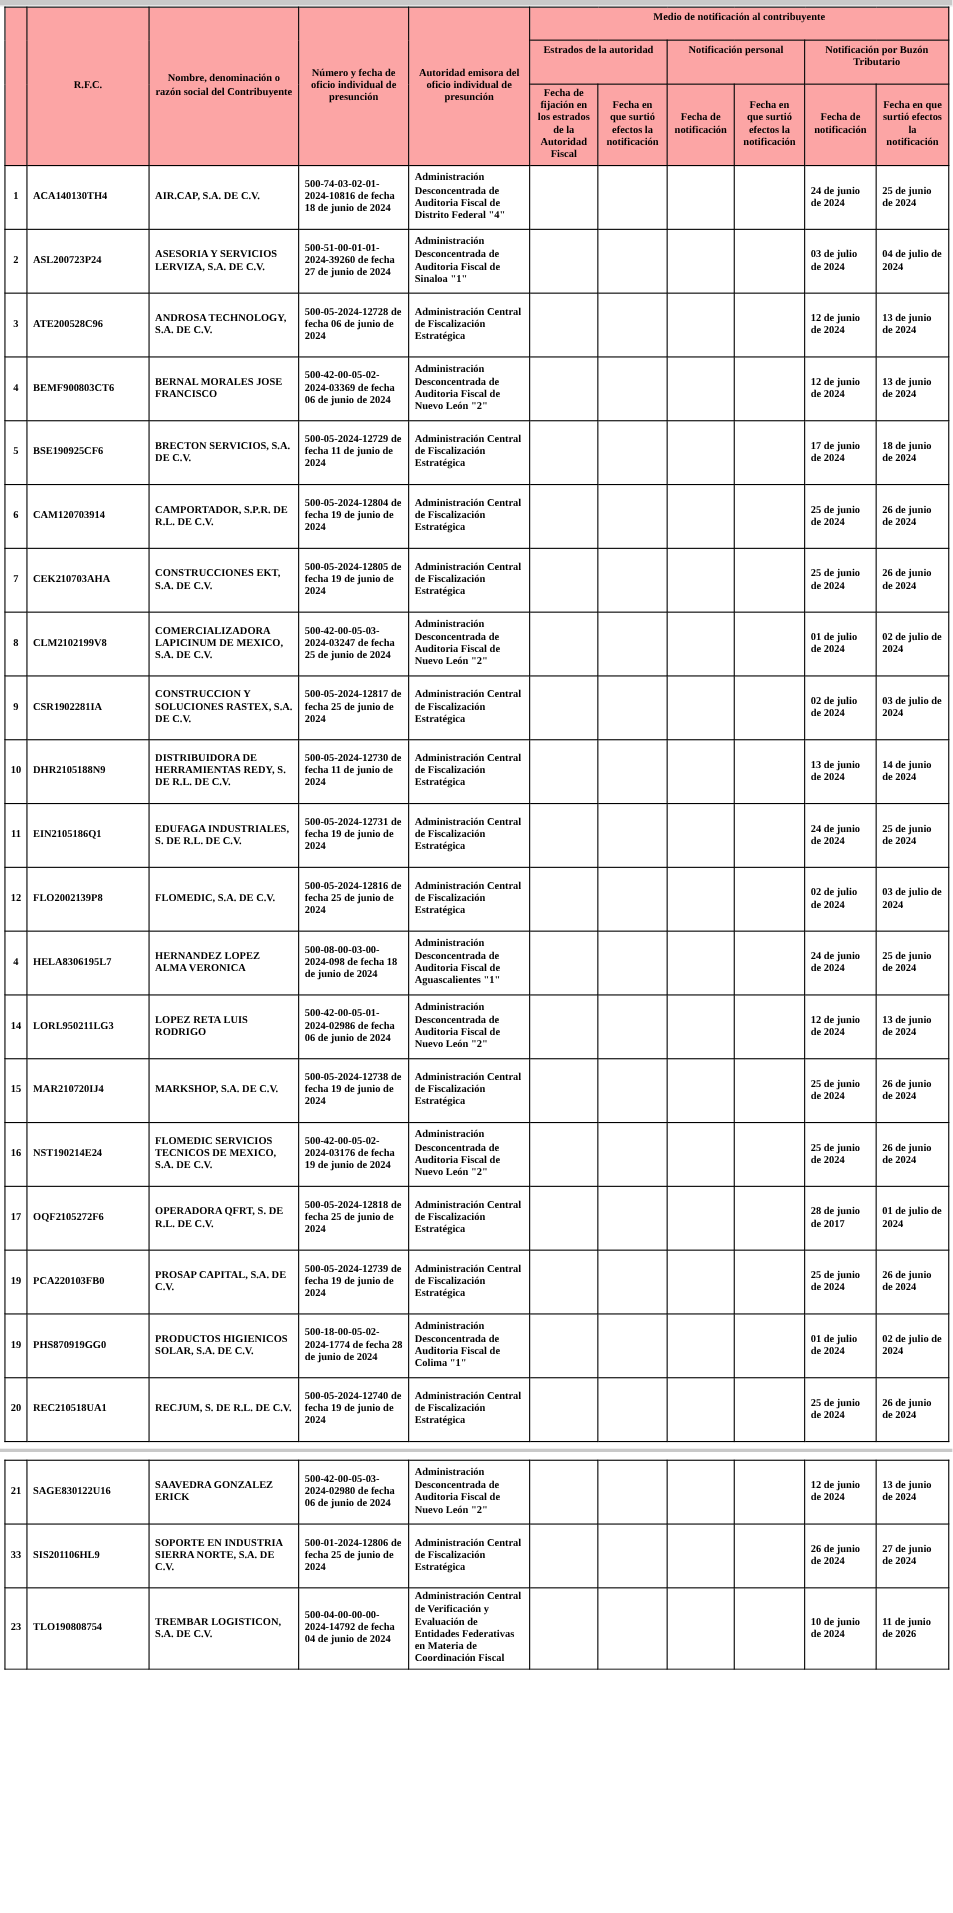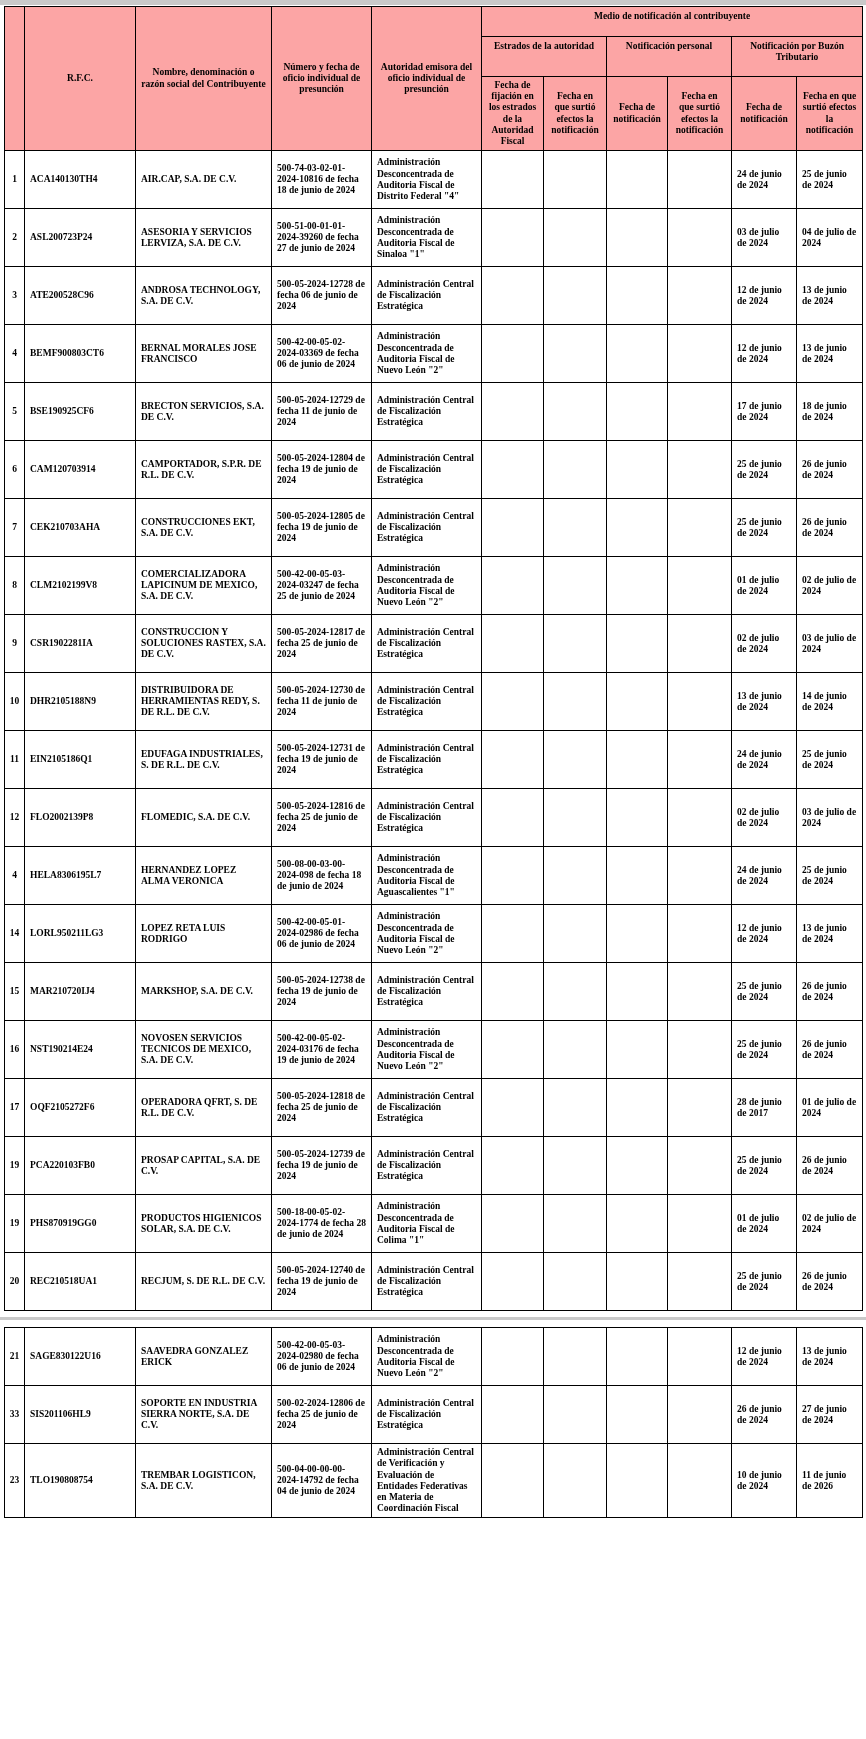--- a/index.html
+++ b/index.html
@@ -299,21 +299,21 @@
           <td></td>
           <td></td>
           <td></td>
           <td></td>
           <td>25 de junio de 2024</td>
           <td>26 de junio de 2024</td>
         </tr>
         <tr>
           <td class="num">16</td>
           <td>NST190214E24</td>
-          <td>NOVOSEN SERVICIOS TECNICOS DE MEXICO, S.A. DE C.V.</td>
+          <td>FLOMEDIC SERVICIOS TECNICOS DE MEXICO, S.A. DE C.V.</td>
           <td>500-42-00-05-02-2024-03176 de fecha 19 de junio de 2024</td>
           <td>Administración Desconcentrada de Auditoria Fiscal de Nuevo León "2"</td>
           <td></td>
           <td></td>
           <td></td>
           <td></td>
           <td>25 de junio de 2024</td>
           <td>26 de junio de 2024</td>
         </tr>
         <tr>
@@ -400,21 +400,21 @@
           <td></td>
           <td></td>
           <td></td>
           <td>12 de junio de 2024</td>
           <td>13 de junio de 2024</td>
         </tr>
         <tr>
           <td class="num">33</td>
           <td>SIS201106HL9</td>
           <td>SOPORTE EN INDUSTRIA SIERRA NORTE, S.A. DE C.V.</td>
-          <td>500-02-2024-12806 de fecha 25 de junio de 2024</td>
+          <td>500-01-2024-12806 de fecha 25 de junio de 2024</td>
           <td>Administración Central de Fiscalización Estratégica</td>
           <td></td>
           <td></td>
           <td></td>
           <td></td>
           <td>26 de junio de 2024</td>
           <td>27 de junio de 2024</td>
         </tr>
         <tr>
           <td class="num">23</td>

